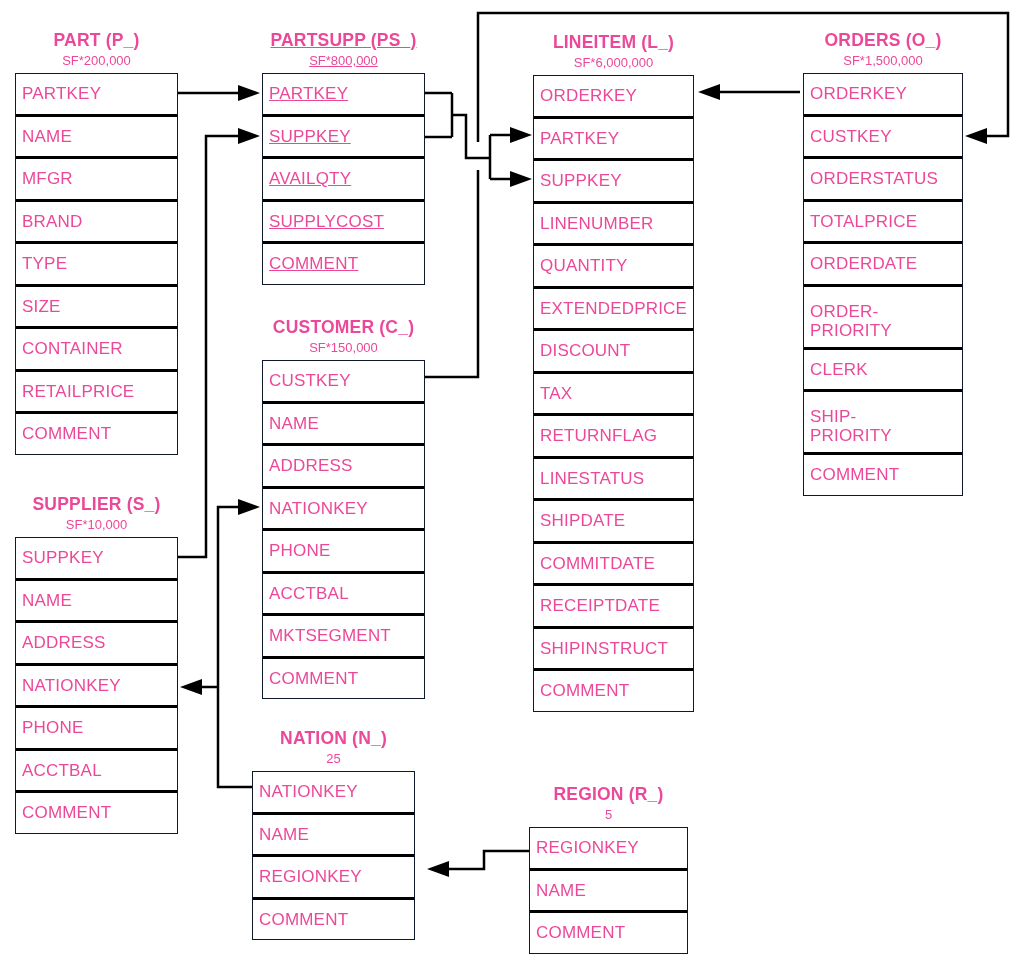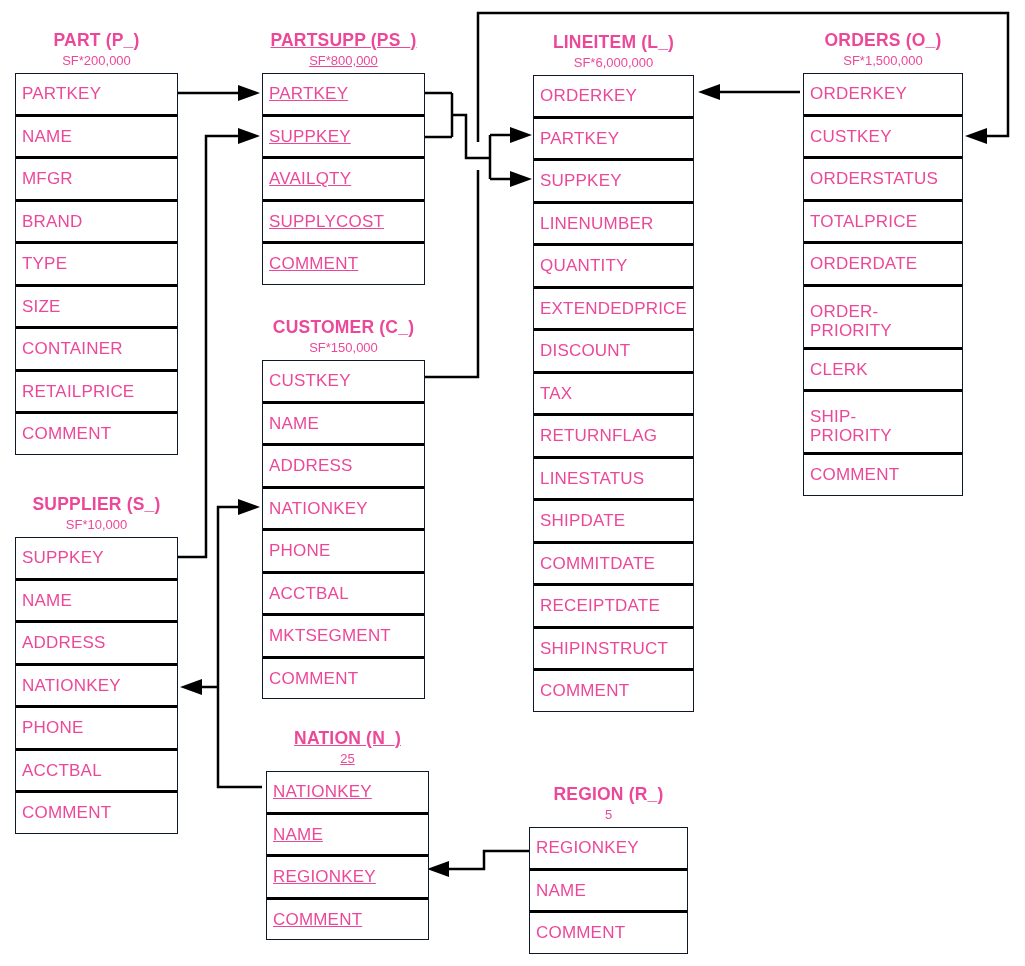--- a/index.html
+++ b/index.html
@@ -161,21 +161,21 @@
         <div class="t-row">SUPPKEY</div>
         <div class="t-row">NAME</div>
         <div class="t-row">ADDRESS</div>
         <div class="t-row">NATIONKEY</div>
         <div class="t-row">PHONE</div>
         <div class="t-row">ACCTBAL</div>
         <div class="t-row">COMMENT</div>
       </div>
   </div>
 
-  <div class="tbl" style="left:266px; top:728px; width:163px;text-decoration:underline;">
+  <div class="tbl" style="left:252px; top:728px; width:163px;">
     <div class="t-title">NATION (N_)</div>
     <div class="t-card">25</div>
     <div class="t-box">
         <div class="t-row">NATIONKEY</div>
         <div class="t-row">NAME</div>
         <div class="t-row">REGIONKEY</div>
         <div class="t-row">COMMENT</div>
       </div>
   </div>
 

